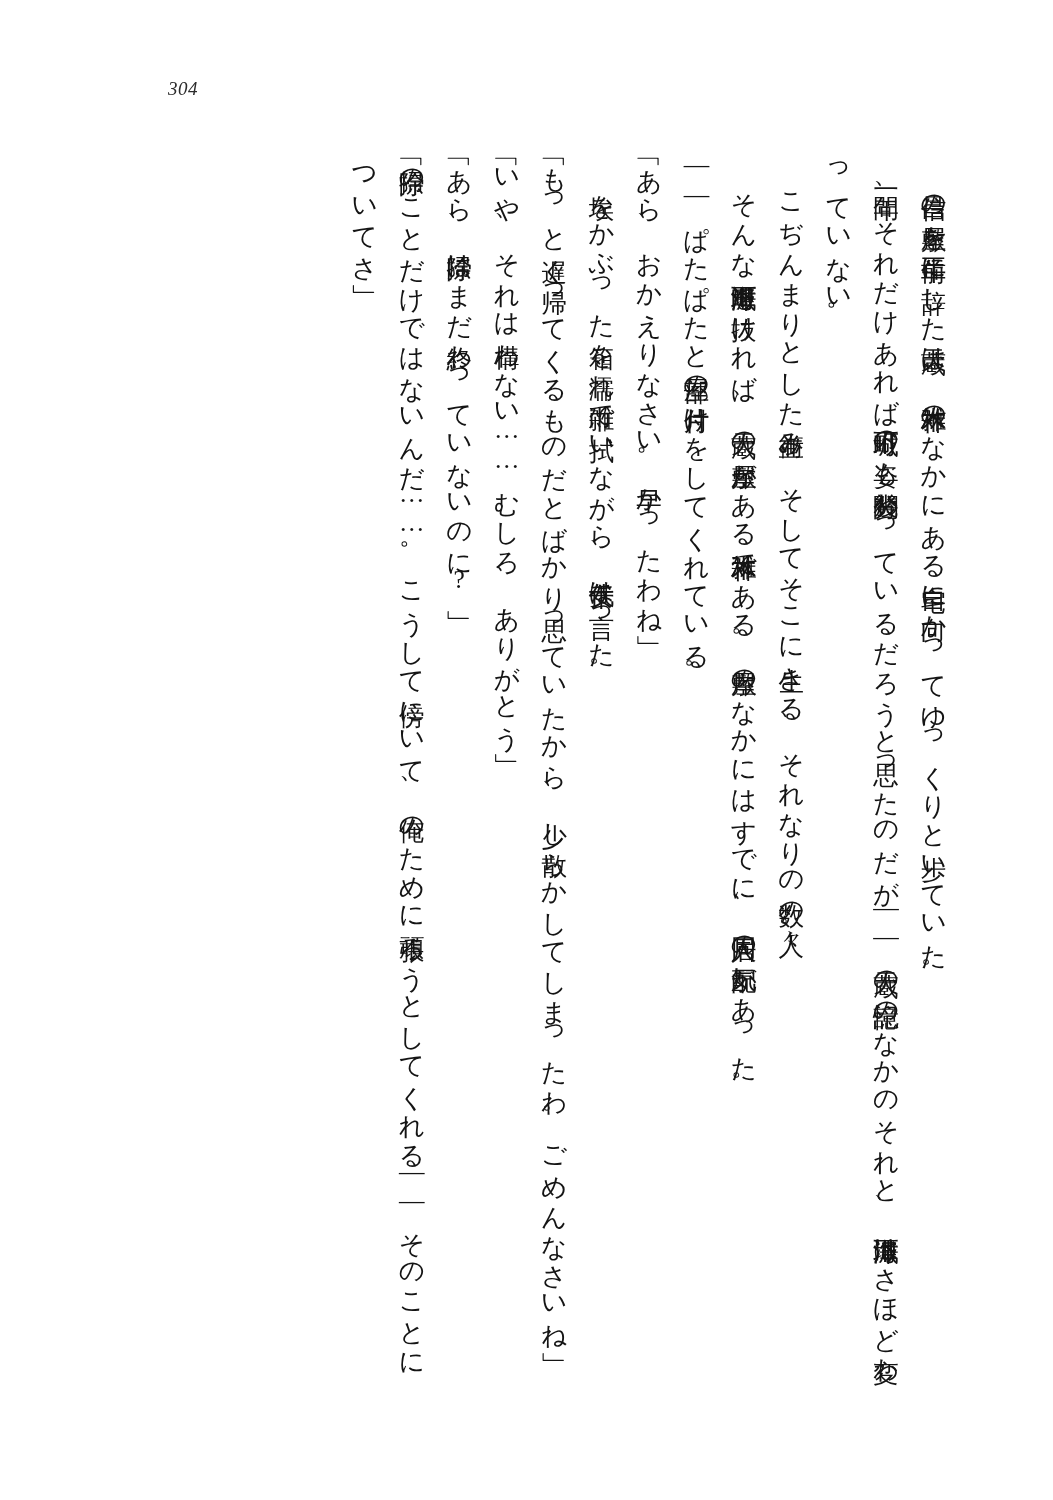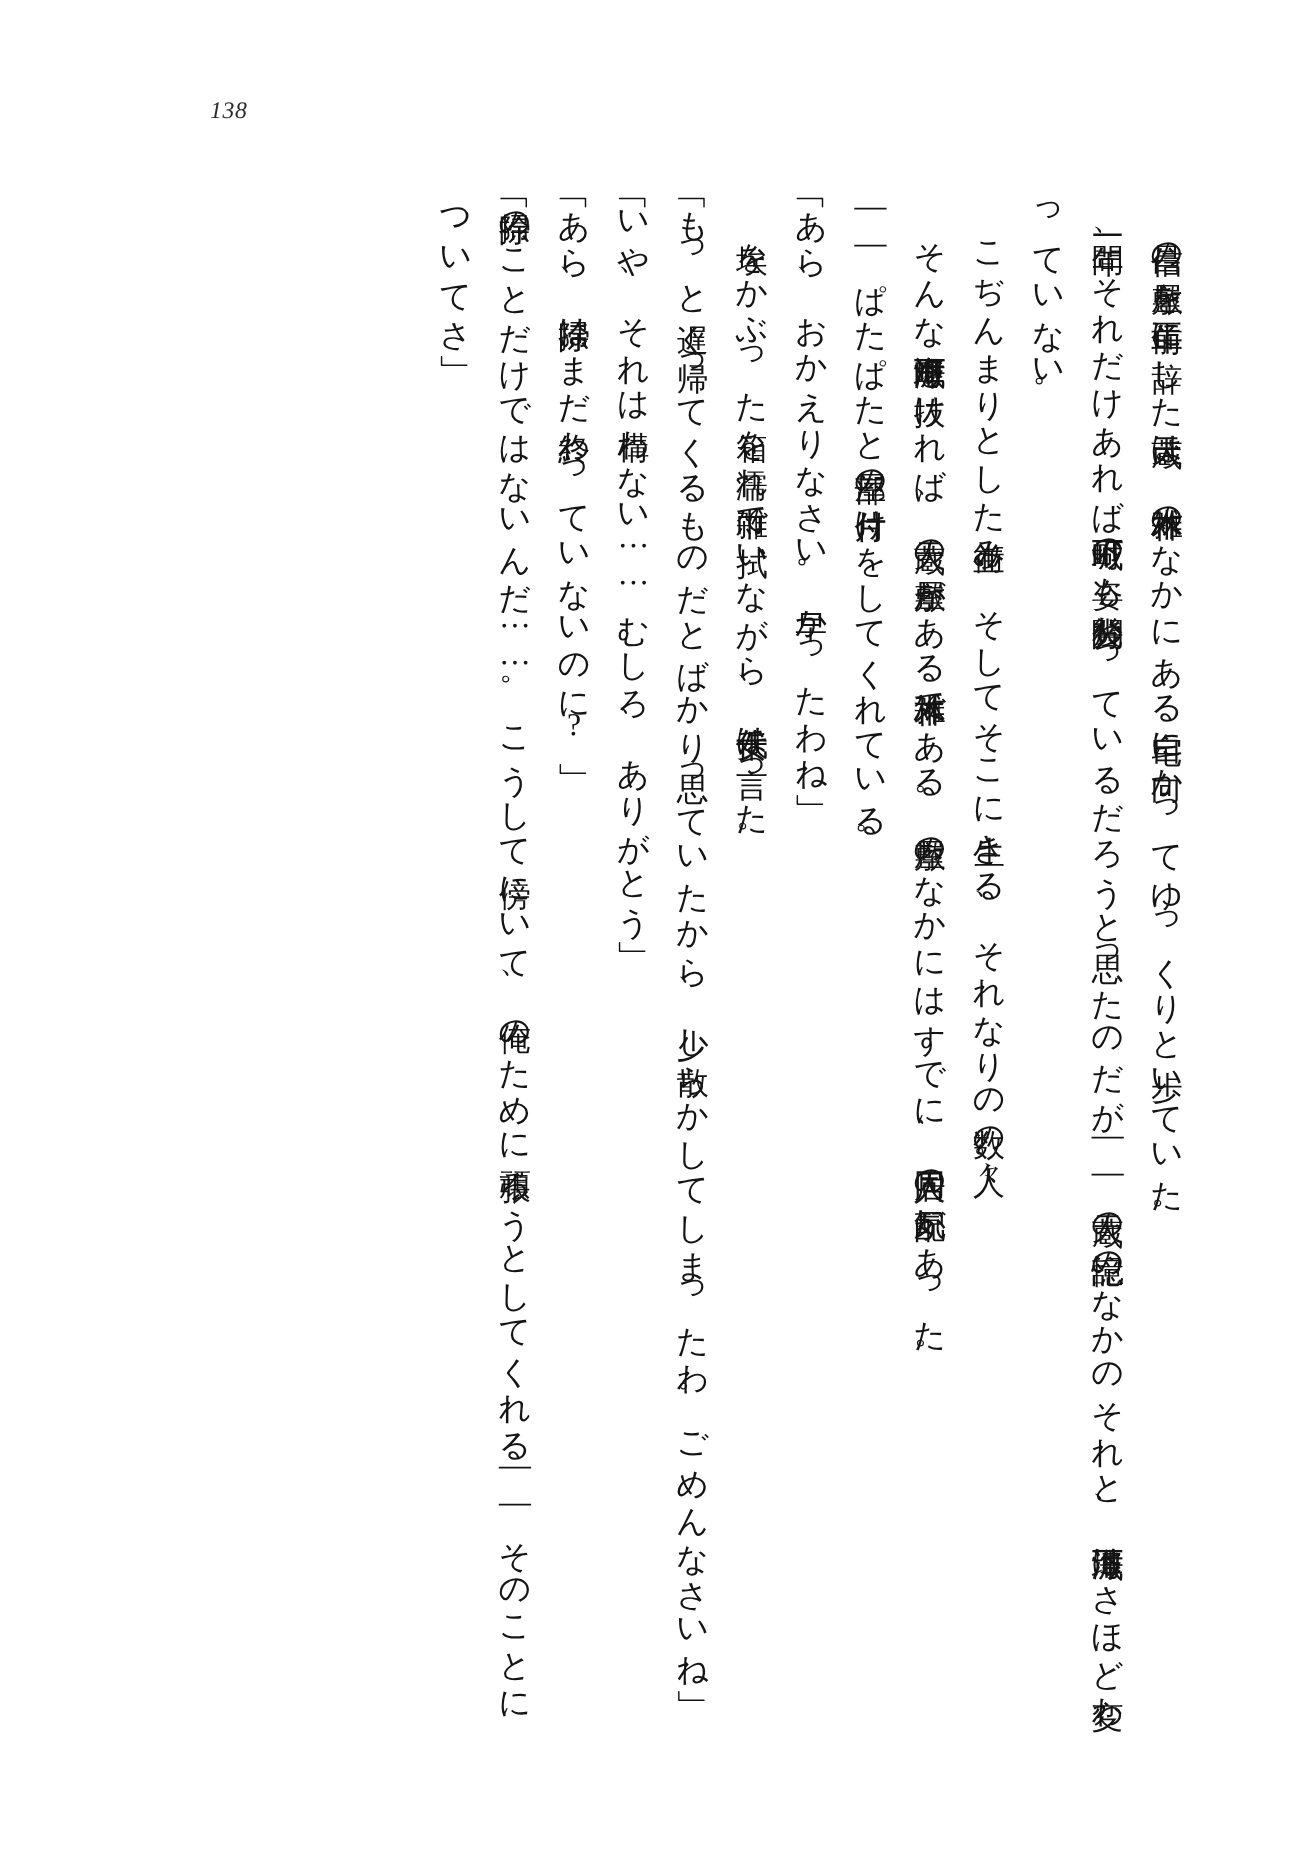--- a/index.html
+++ b/index.html
@@ -48,21 +48,21 @@
   }
   .body-text p.indent {
     text-indent: 1em;
   }
 </style>
 </head>
 <body>
 
 <div class="page">
 
-  <div class="page-number">138</div>
+  <div class="page-number">304</div>
 
   <div class="body-text">
     <p class="indent">昌信の屋敷を正午前に辞した天蔵は、雑木林のなかにある自宅に向かってゆっくりと歩いていた。</p>
     <p class="indent">一年間、それだけあれば城下町の姿も幾分関わっているだろうと思ったのだが——天蔵の記憶のなかのそれと、海津城下はさほど変わっていない。</p>
     <p class="indent">こぢんまりとした街並み。そしてそこに生きる、それなりの数の人々。</p>
     <p class="indent">そんな海津城下町を抜ければ、天蔵の屋敷がある雑木林である。屋敷のなかにはすでに、同居人の気配があった。</p>
     <p>——ぱたぱたと部屋の片付けをしてくれている。</p>
     <p>「あら、おかえりなさい。早かったわね」</p>
     <p class="indent">埃をかぶった箱を濡れ雑巾で拭いながら、千代女は言った。</p>
     <p>「もっと遅く帰ってくるものだとばかり思っていたから、少し散らかしてしまったわ。ごめんなさいね」</p>

